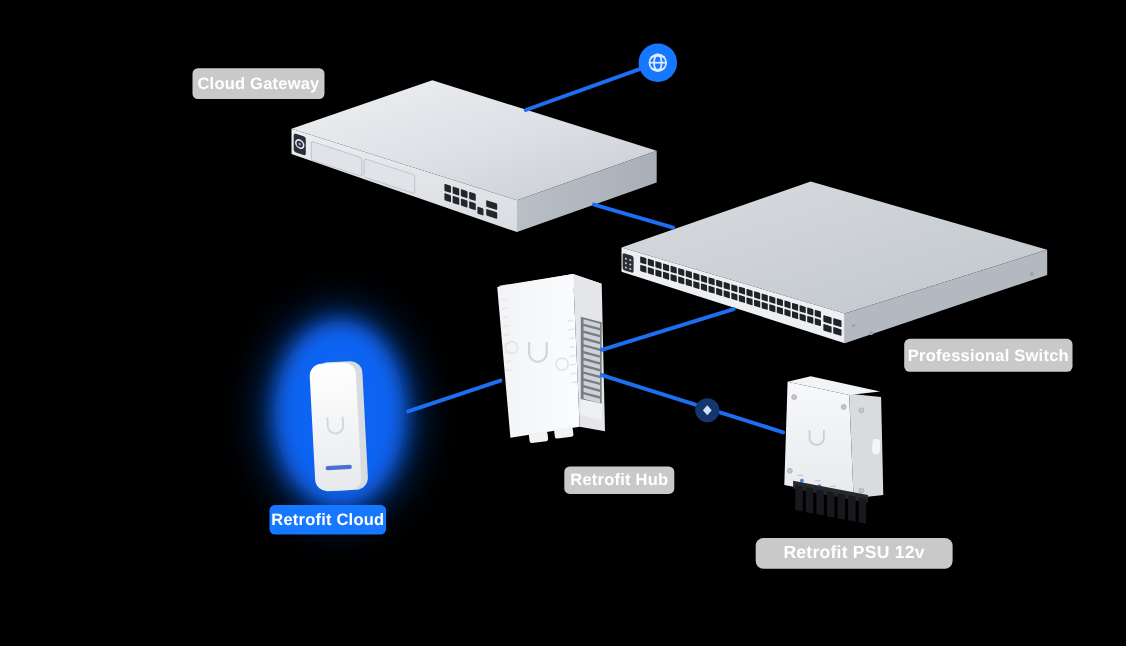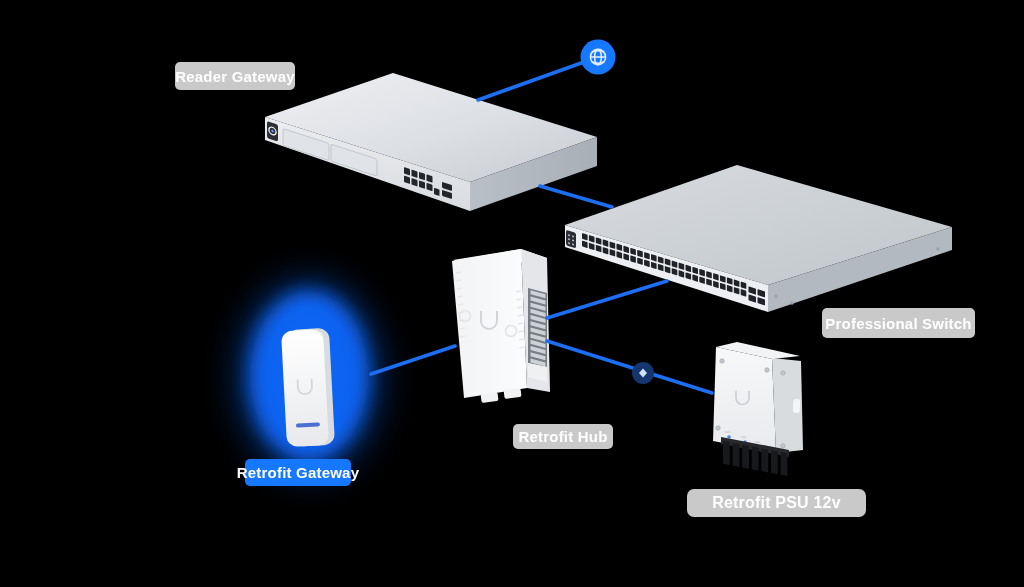--- a/index.html
+++ b/index.html
@@ -276,23 +276,23 @@
     <g fill="none" stroke="#ddebff" stroke-width="1.6">
       <circle cx="598" cy="57" r="7.6"></circle>
       <ellipse cx="598" cy="57" rx="3.4" ry="7.6"></ellipse>
       <line x1="590.4" y1="57" x2="605.6" y2="57"></line>
       <path d="M 591.6,52.2 Q 598,49.2 604.4,52.2"></path>
       <path d="M 591.6,61.8 Q 598,64.8 604.4,61.8"></path>
     </g>
   </g>
 </svg>
 
-<div class="label gray" style="left:175px;top:62px;width:120px;height:28px">Reader Gateway</div>
+<div class="label gray" style="left:175px;top:62px;width:120px;height:28px">Cloud Gateway</div>
 
 <div class="label gray" style="left:822px;top:308px;width:153px;height:30px">Professional Switch</div>
 
 <div class="label gray" style="left:513px;top:424px;width:100px;height:25px">Retrofit Hub</div>
 
-<div class="label blue" style="left:245px;top:459px;width:106px;height:27px">Retrofit Gateway</div>
+<div class="label blue" style="left:245px;top:459px;width:106px;height:27px">Retrofit Cloud</div>
 
 <div class="label gray psu" style="left:687px;top:489px;width:179px;height:28px">Retrofit PSU 12v</div>
 
 </div>
 
 </body></html>

